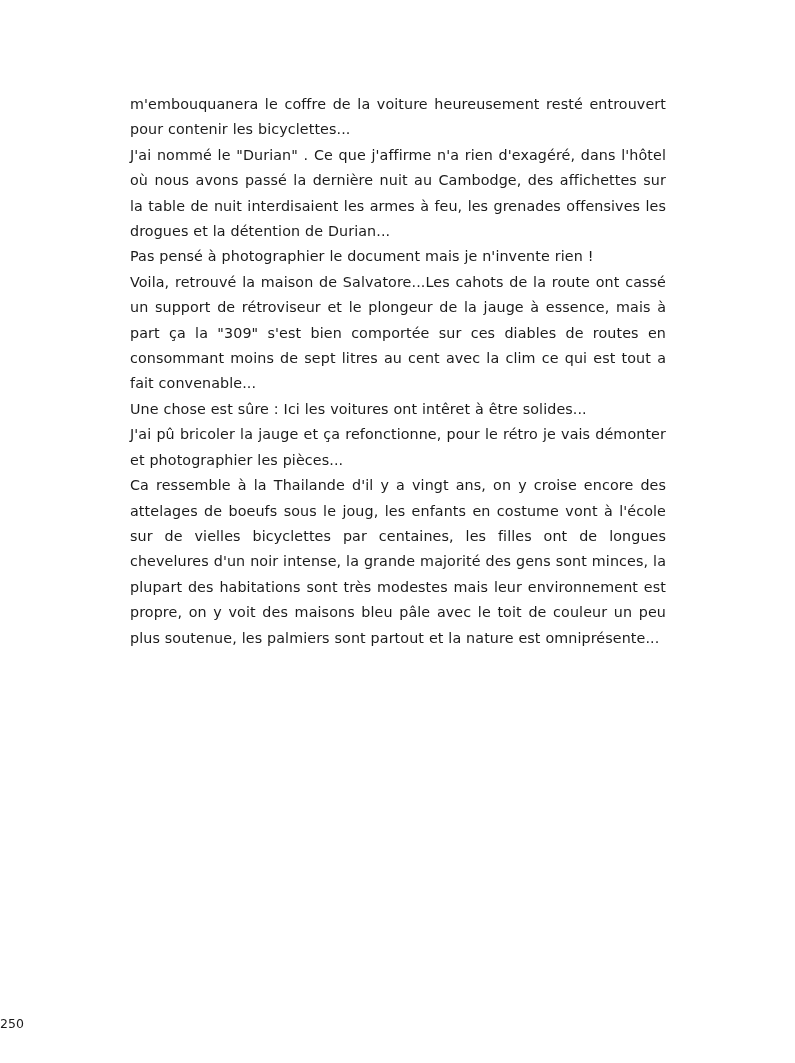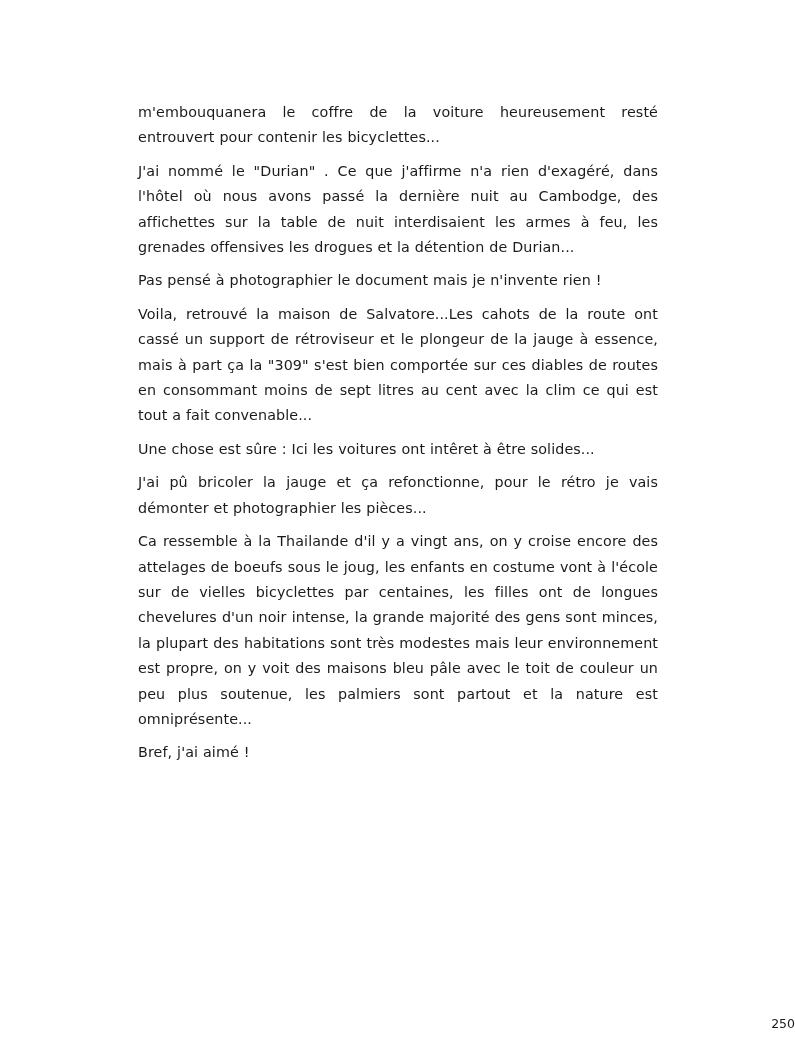--- a/index.html
+++ b/index.html
@@ -19,55 +19,54 @@
     box-sizing: border-box;
     overflow: hidden;
   }
   .text-column {
     position: absolute;
     left: 130px;
     top: 92px;
     width: 536px;
   }
   .para {
-    margin: 8px;
+    margin: 0;
     font-size: 14.3px;
     line-height: 25.4px;
     text-align: justify;
     text-justify: inter-word;
     letter-spacing: 0.1px;
     color: #1b1b1b;
     word-spacing: 0.2px;
   }
   .para + .para {
     margin-top: 0px;
   }
   .folio {
     position: absolute;
     left: 0;
     right: 0;
     top: 1016px;
-    text-align: right;
+    text-align: left;
     font-size: 12.5px;
     line-height: 16px;
     color: #1b1b1b;
     font-family: "DejaVu Sans", sans-serif;
   }
 </style>
 </head>
 <body>
 
 <div class="page">
 
   <div class="text-column">
     <p class="para">m'embouquanera le coffre de la voiture heureusement resté entrouvert pour contenir les bicyclettes...</p>
     <p class="para">J'ai nommé le "Durian" . Ce que j'affirme n'a rien d'exagéré, dans l'hôtel où nous avons passé la dernière nuit au Cambodge, des affichettes sur la table de nuit interdisaient les armes à feu, les grenades offensives les drogues et la détention de Durian...</p>
     <p class="para">Pas pensé à photographier le document mais je n'invente rien !</p>
     <p class="para">Voila, retrouvé la maison de Salvatore...Les cahots de la route ont cassé un support de rétroviseur et le plongeur de la jauge à essence, mais à part ça la "309" s'est bien comportée sur ces diables de routes en consommant moins de sept litres au cent avec la clim ce qui est tout a fait convenable...</p>
     <p class="para">Une chose est sûre : Ici les voitures ont intêret à être solides...</p>
     <p class="para">J'ai pû bricoler la jauge et ça refonctionne, pour le rétro je vais démonter et photographier les pièces...</p>
     <p class="para">Ca ressemble à la Thailande d'il y a vingt ans, on y croise encore des attelages de boeufs sous le joug, les enfants en costume vont à l'école sur de vielles bicyclettes par centaines, les filles ont de longues chevelures d'un noir intense, la grande majorité des gens sont minces, la plupart des habitations sont très modestes mais leur environnement est propre, on y voit des maisons bleu pâle avec le toit de couleur un peu plus soutenue, les palmiers sont partout et la nature est omniprésente...</p>
-    <p class="para">Bref, j'ai aimé !</p>
   </div>
 
   <div class="folio">250</div>
 
 </div>
 
 </body></html>

